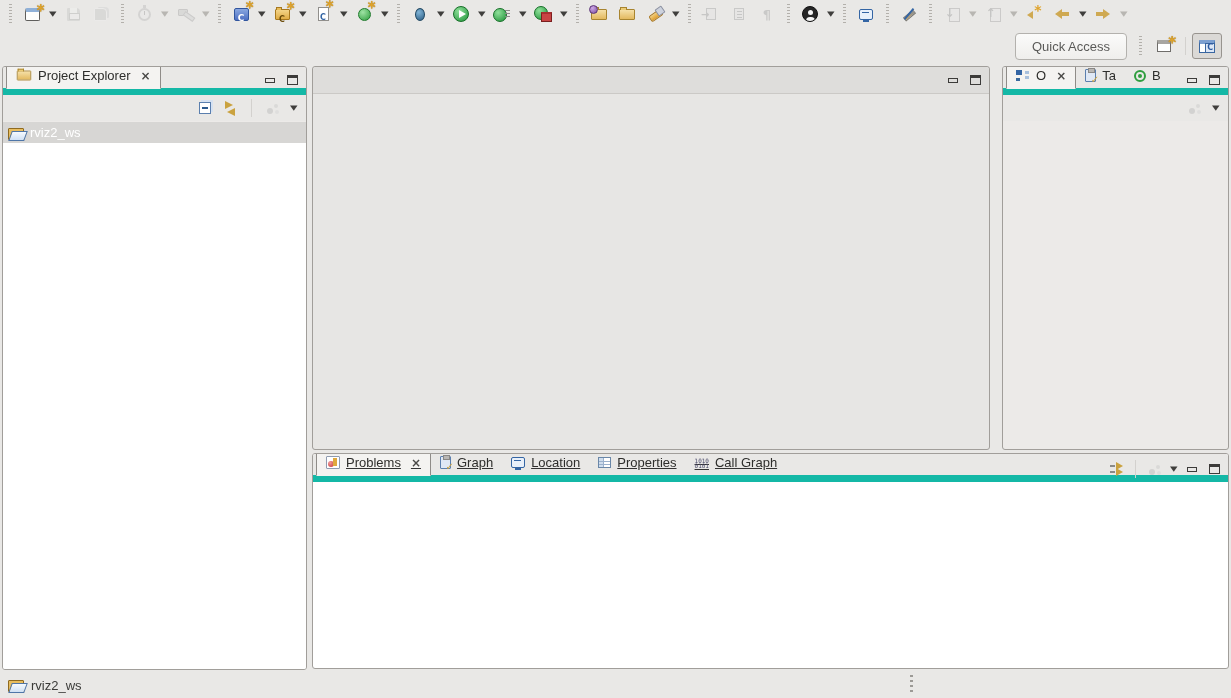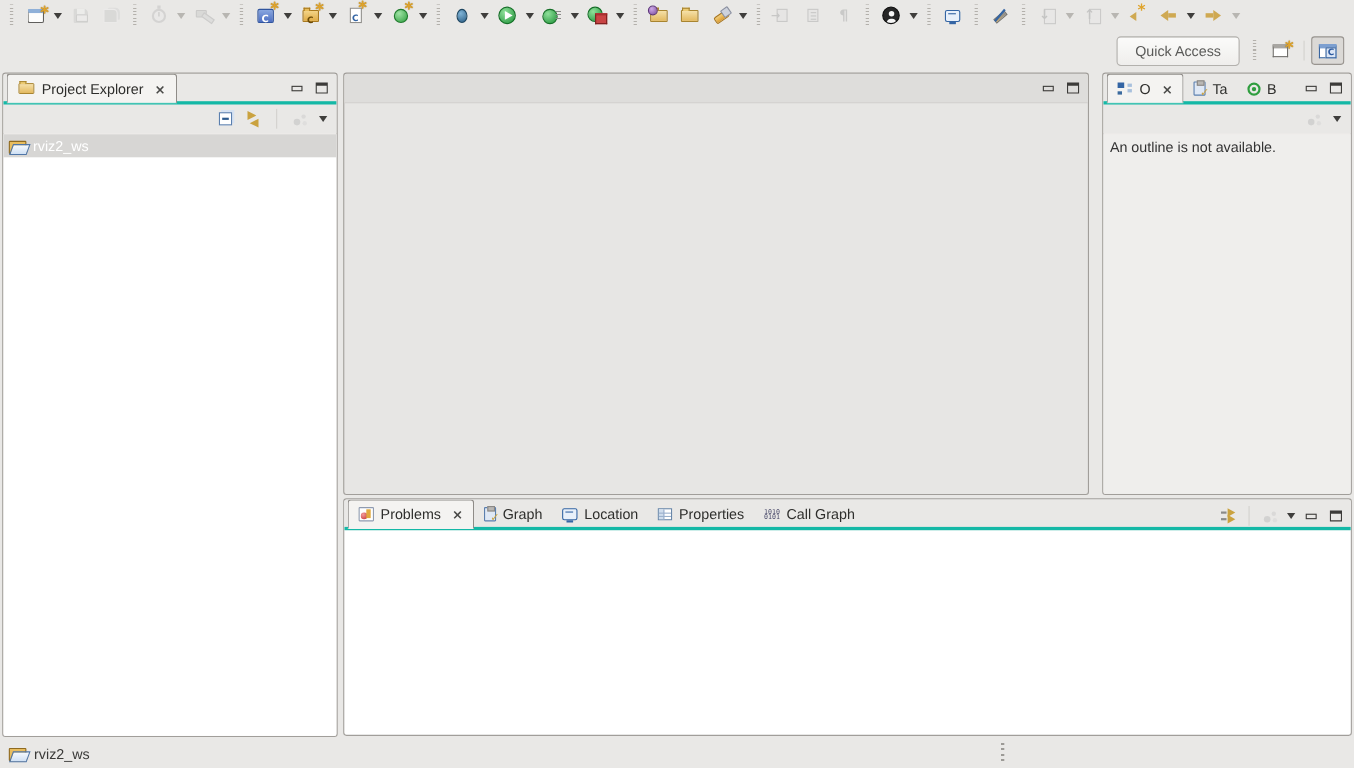--- a/index.html
+++ b/index.html
@@ -183,22 +183,22 @@
 
   
   .qa-btn { padding:5px 16px; border:1px solid #b3b1ad; border-radius:4px; color:#5a5a58;
     background:linear-gradient(#fbfbfa,#efeeec); margin-right:6px; }
   .persp-btn { width:30px; height:26px; display:flex; align-items:center; justify-content:center;
     border-radius:3px; margin:0 1px; }
   .persp-btn.pressed { background:#dbd9d6; border:1px solid #98948f; }
 
   
   .panel { position:absolute; background:#eceae8; border:1px solid #a19e9a; border-radius:3px; overflow:hidden; }
-  .tabstrip { height:28px; display:flex; padding-left:3px; position:relative;
-    border-bottom:3px solid #14b8a6; background:#e9e8e6; }
+  .tabstrip { height:28px; display:flex; align-items:flex-end; padding-left:3px; position:relative;
+    border-bottom:7px solid #14b8a6; background:#e9e8e6; }
   .vtab { height:27px; display:flex; align-items:center; gap:6px; padding:0 9px;
     font-size:13px; color:#2e2e2c; border-radius:3px 3px 0 0; margin-bottom:-1px; }
   .vtab.active { background:#f4f3f1; border:1px solid #8f8c88; border-bottom:1px solid #f4f3f1; }
   .viewbar { height:26px; display:flex; align-items:center; justify-content:flex-end;
     gap:4px; padding-right:6px; background:#e9e8e6; }
   .viewbtn { width:22px; height:22px; display:flex; align-items:center; justify-content:center; border-radius:3px; }
   .strip-right { position:absolute; right:4px; top:3px; display:flex; align-items:center; gap:2px; }
 
   
   #pe { left:2px; top:66px; width:305px; height:604px; }
@@ -206,21 +206,21 @@
   .tree-row { height:21px; display:flex; align-items:center; gap:5px; padding-left:5px;
     background:#d7d6d4; color:#fff; }
   
   #editor { left:312px; top:66px; width:678px; height:384px; background:#e7e6e4; }
   #editor .etabs { height:27px; background:#dedddb; border-bottom:1px solid #cbc9c6; border-radius:3px 3px 0 0; position:relative; }
   
   #right { left:1002px; top:66px; width:227px; height:384px; }
   #right .content { position:absolute; left:0; top:55px; right:0; bottom:0; background:#efeeec;
     padding:4px 6px; color:#333; }
   
-  #bottom { left:312px; top:453px; width:917px; height:216px; background:#fff; }
+  #bottom { left:312px; top:453px; width:917px; height:216px; background:#fff;text-decoration:underline; }
   .count-row { height:21px; background:#ebeae8; display:flex; align-items:center; padding-left:6px; color:#333; }
   .thead { height:27px; background:#fdfdfc; border-bottom:1px solid #d8d7d5; position:relative; }
   .th { position:absolute; top:6px; color:#3c3c3c; }
   .colsep { position:absolute; top:0; width:1px; height:27px; background:#e2e1df; }
 
   
   #status { position:absolute; left:0; top:672px; width:1231px; height:26px;
     display:flex; align-items:center; padding-left:8px; gap:6px; color:#3a3a38; }
   .status-hdl { position:absolute; left:910px; top:3px; width:3px; height:19px;
     background-image:repeating-linear-gradient(to bottom,#9c9a96 0 2px,transparent 2px 5px); }
@@ -433,21 +433,20 @@
           <span class="ic-max"></span>
         </div>
     </div>
   </div>
   <div class="viewbar">
     <div class="viewbtn disabled">
         <span class="i i-dots"></span>
       </div>
     <div class="dd"></div>
   </div>
-  <div class="content">An outline is not available.</div>
 </div>
 
 <div class="panel" id="bottom">
   <div class="tabstrip">
     <div class="vtab active">
       <span class="i i-problems"></span>
       <span>Problems</span>
       <span class="close-x">×</span>
     </div>
     <div class="vtab">

